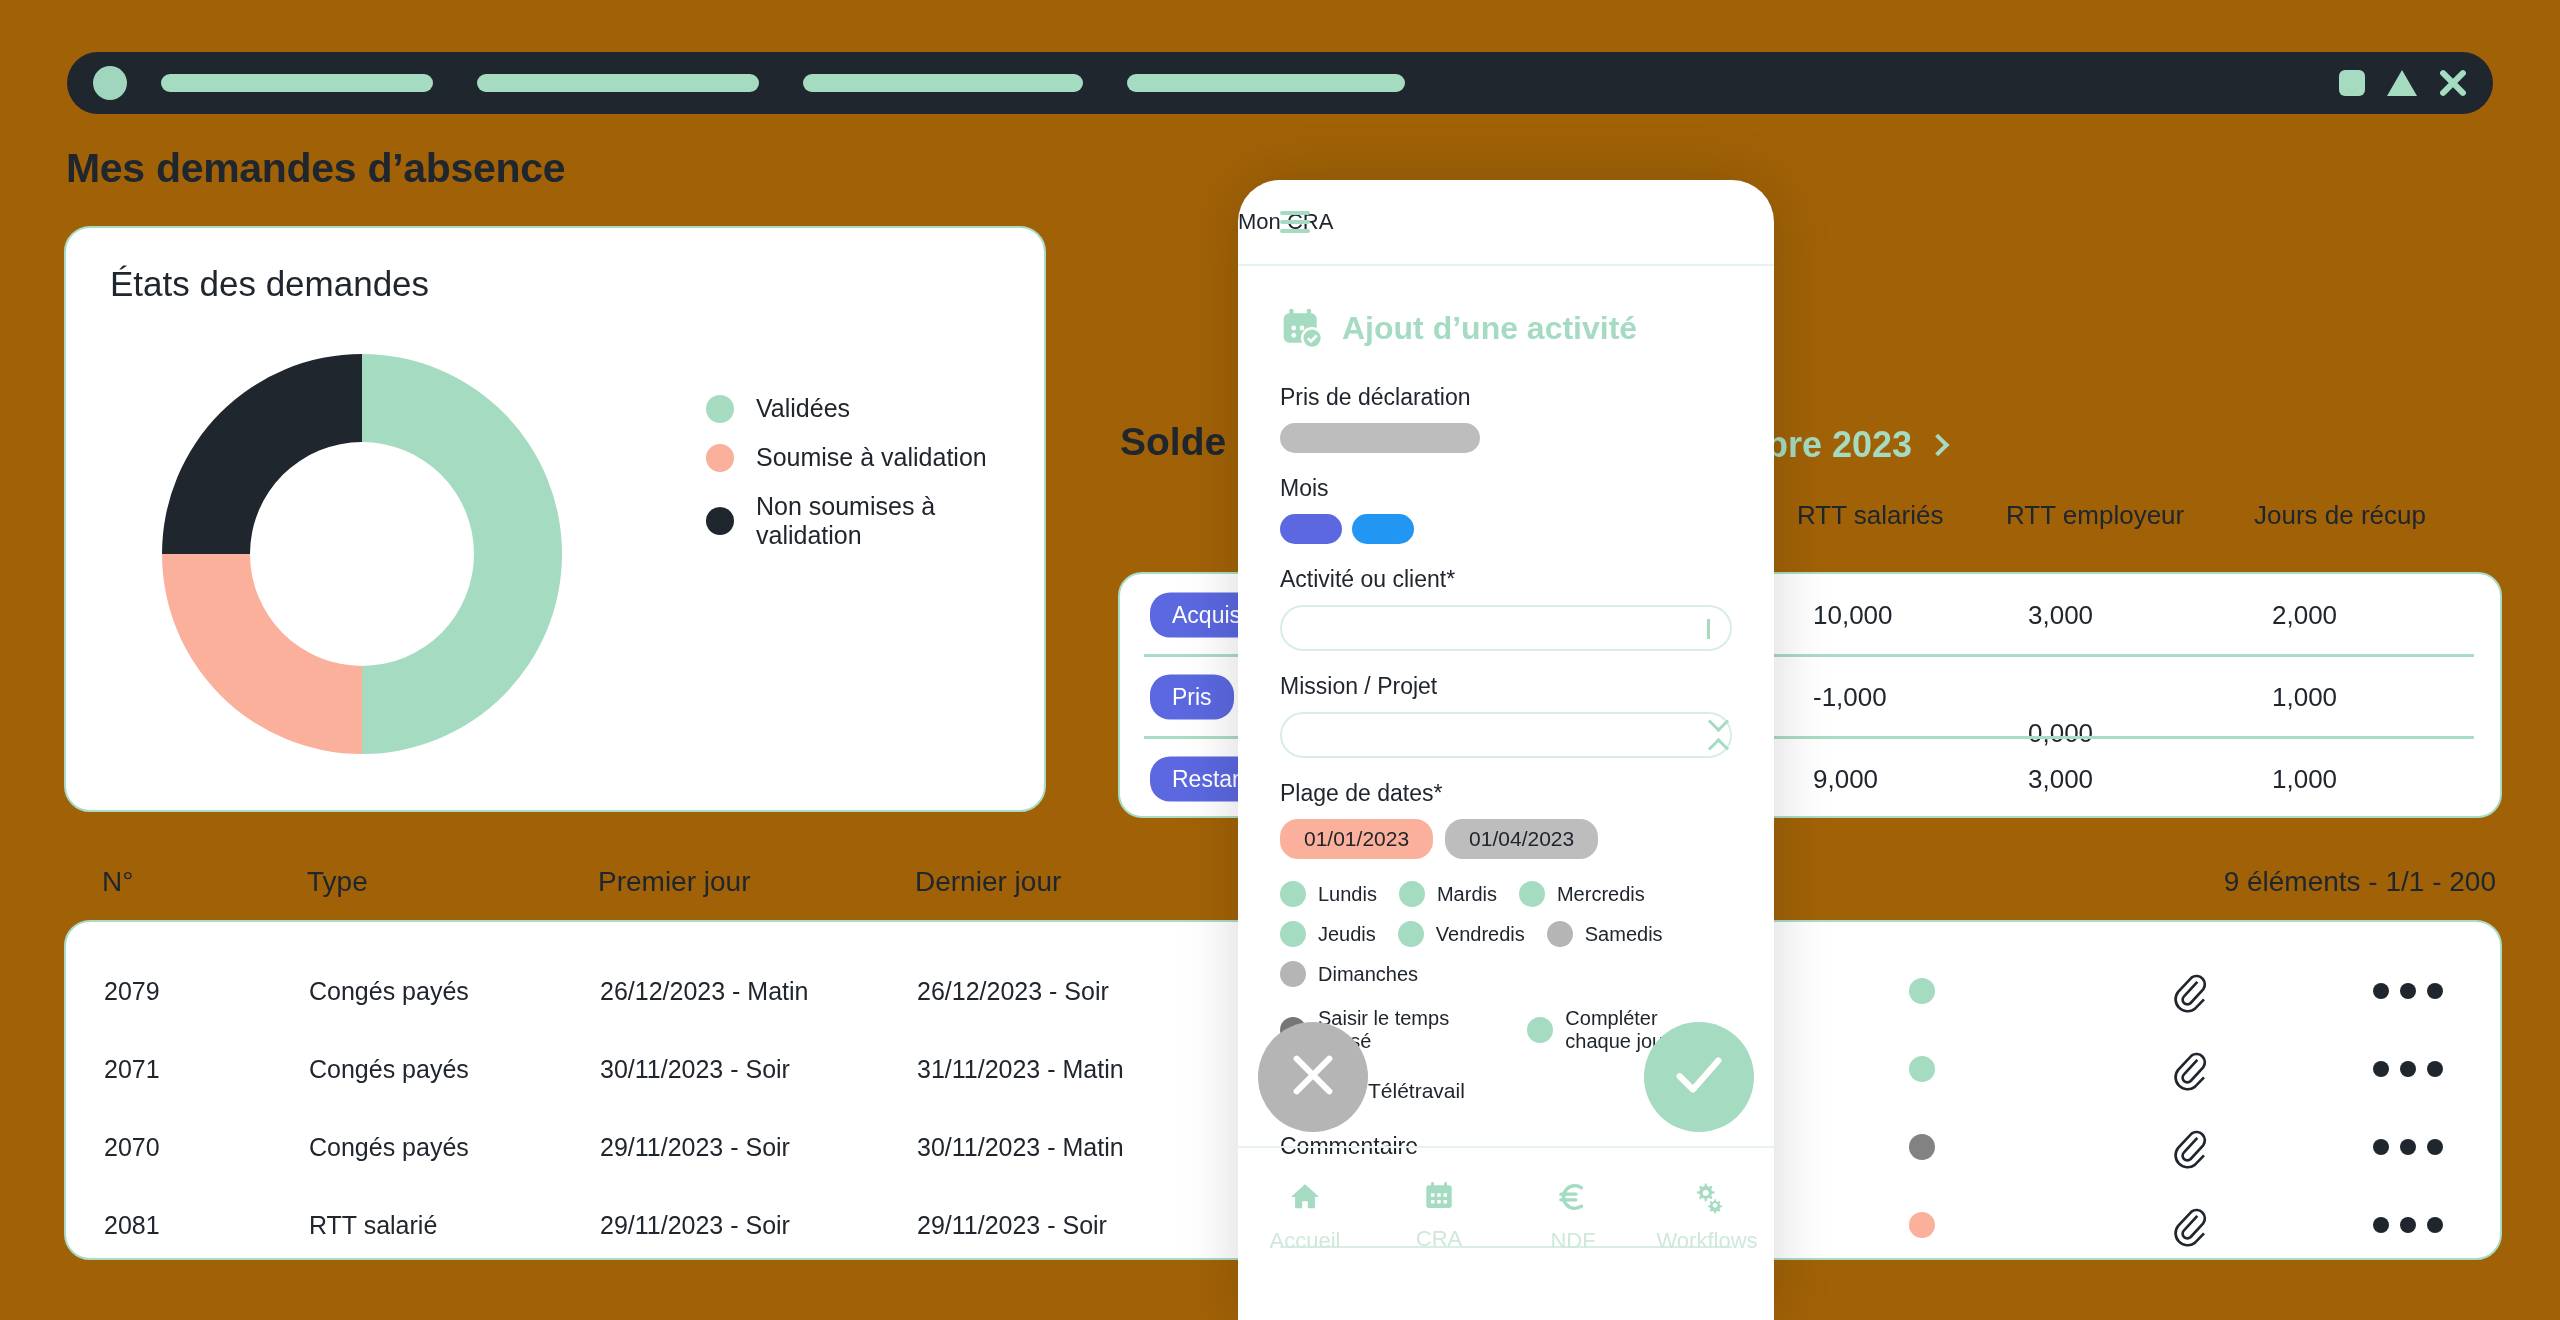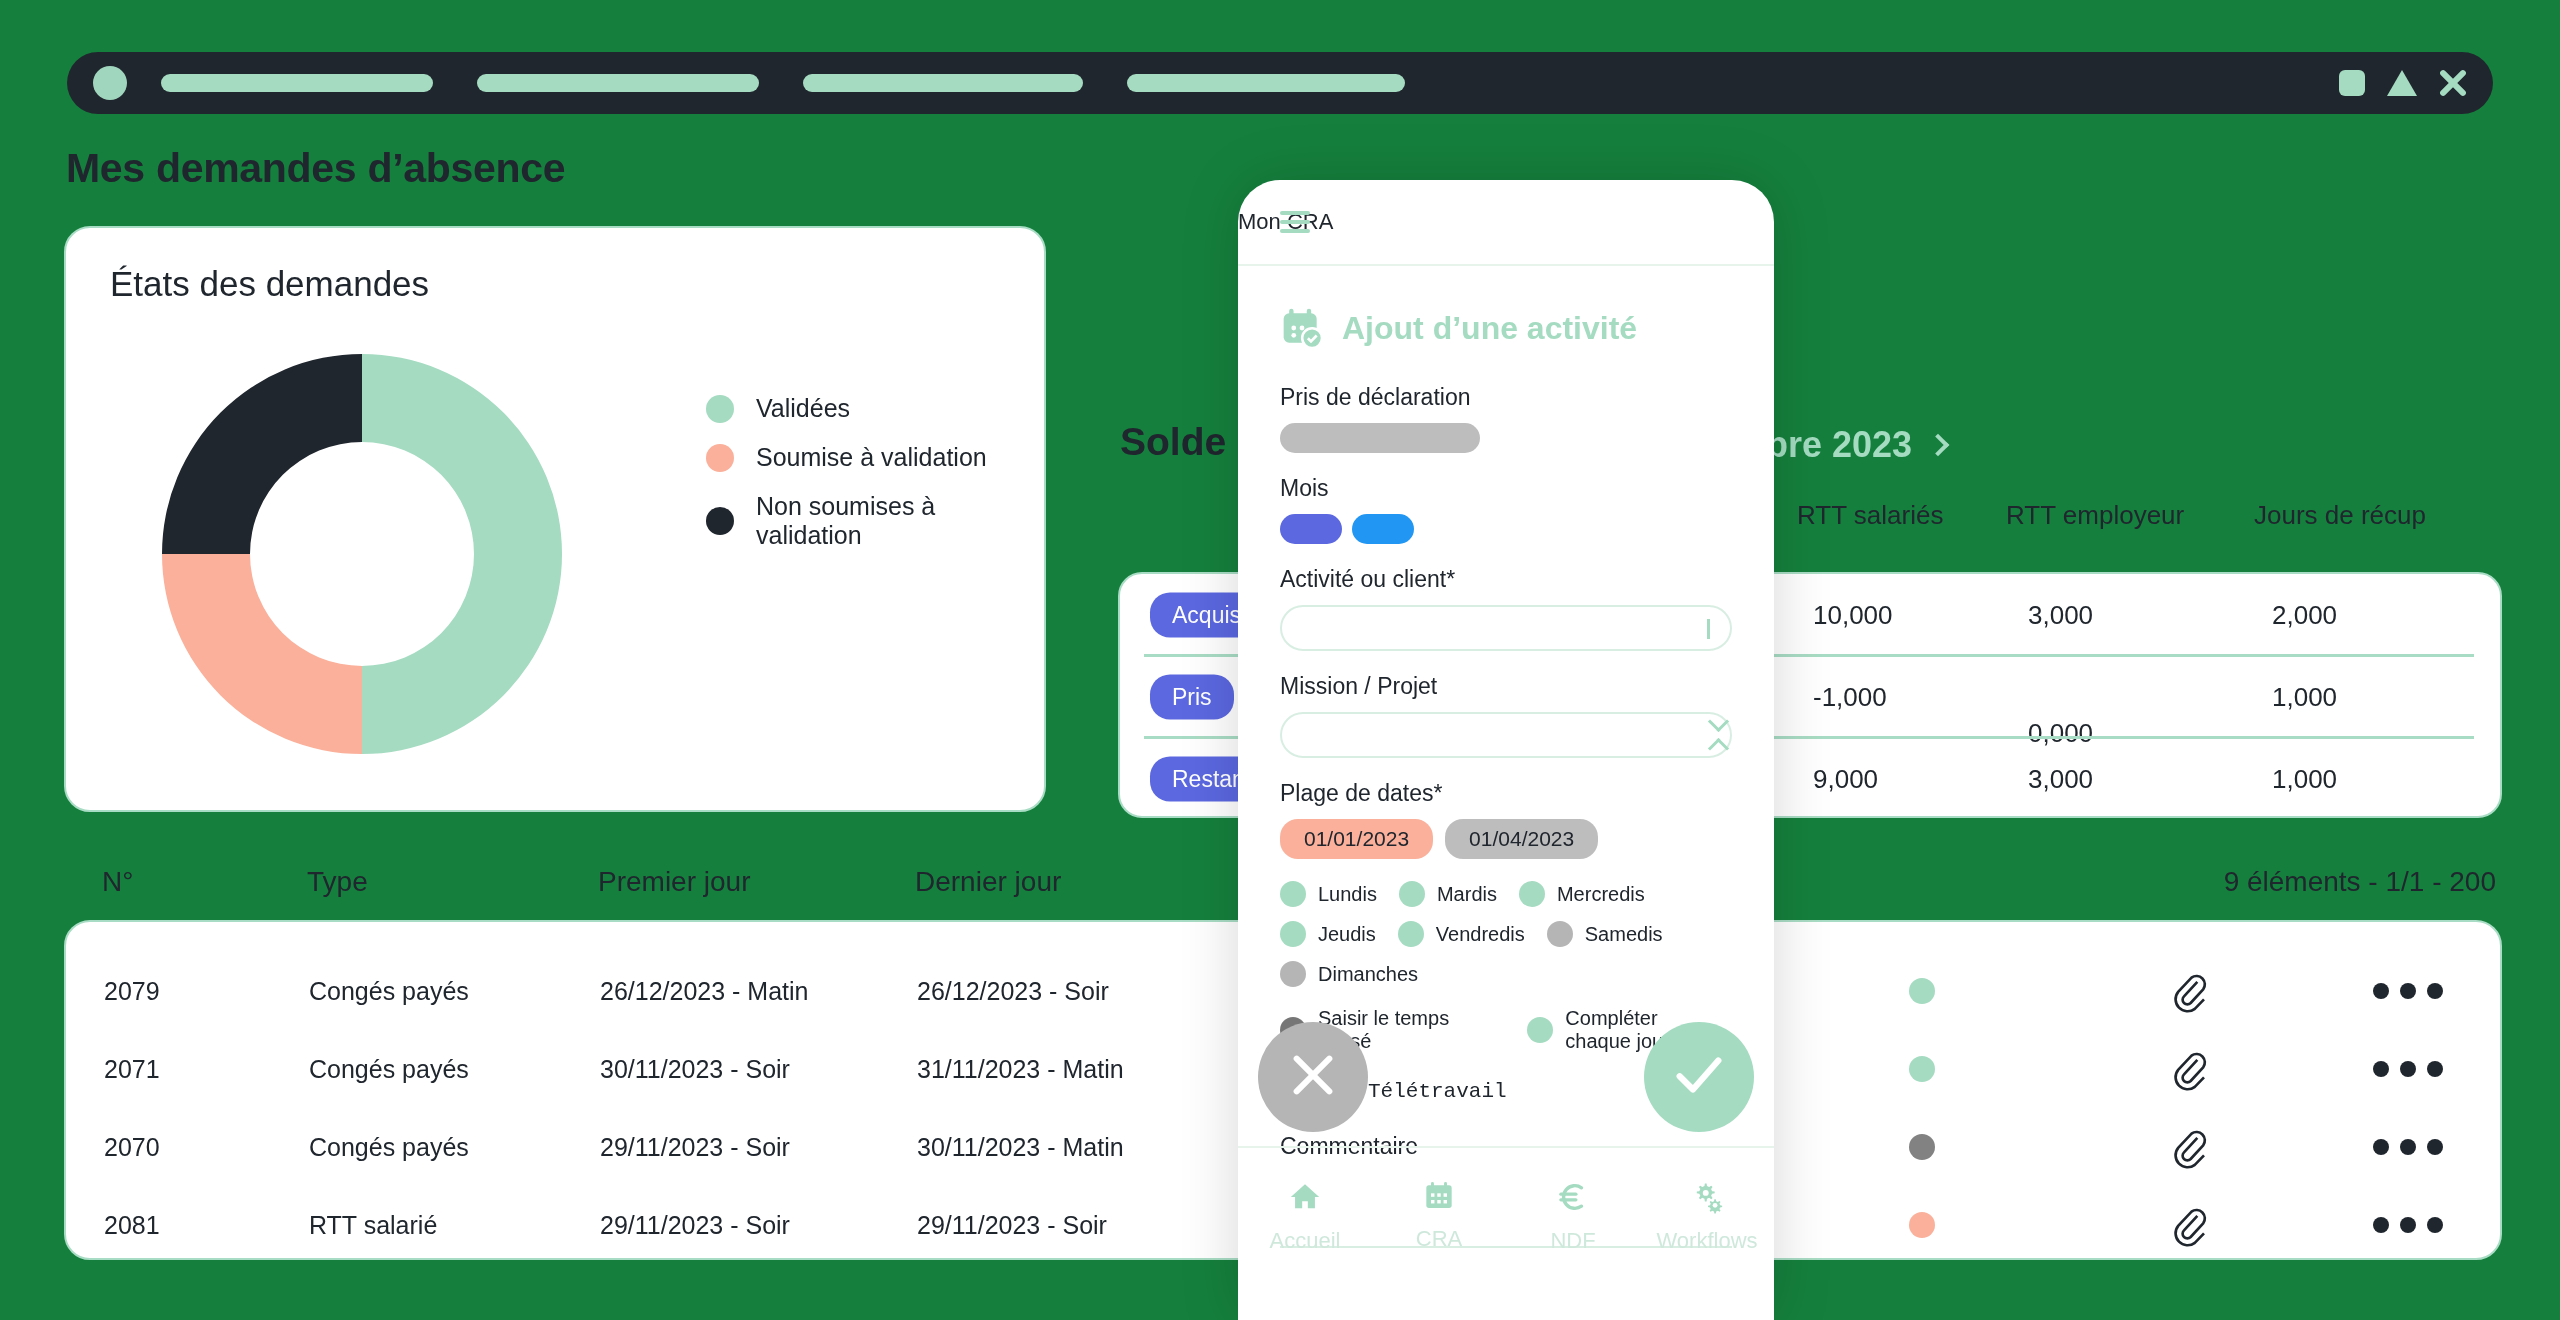--- a/index.html
+++ b/index.html
@@ -2,21 +2,21 @@
 <html><head>
 <meta charset="utf-8">
 <style>
   * { box-sizing: border-box; margin: 0; padding: 0; }
   html, body {
     width: 2560px; height: 1320px;
     background: #ffffff;
     font-family: "Liberation Sans", "DejaVu Sans", sans-serif;
     overflow: hidden;
   }
-  #root { position: relative; width: 2560px; height: 1320px; background: #15803d; }
+  #root { position: relative; width: 2560px; height: 1320px; background: #a16207; }
 
   
   .chrome-bar {
     position: absolute; left: 67px; top: 52px;
     width: 2426px; height: 62px;
     background: #20262e; border-radius: 31px;
     display: flex; align-items: center; padding: 0 26px;
   }
   .chrome-dot { width: 34px; height: 34px; border-radius: 50%; background: #9fd6bd; flex: 0 0 auto; }
   .chrome-tabs { display: flex; align-items: center; gap: 44px; margin-left: 34px; }
@@ -162,21 +162,21 @@
   .day-dot { width: 26px; height: 26px; border-radius: 50%; flex: 0 0 auto; }
   .day-label { font-size: 20px; color: #20262e; }
 
   .mode-row { display: flex; gap: 52px; margin-bottom: 22px; }
   .toggle-row { display: flex; align-items: center; gap: 22px; margin-bottom: 26px; }
   .toggle {
     width: 66px; height: 32px; border-radius: 16px; border: 2px solid #5b68e0;
     background: #fff; position: relative;
   }
   .toggle i { position: absolute; right: -1px; top: -1px; width: 32px; height: 32px; border-radius: 50%; background: #5b68e0; display: block; }
-  .toggle-label { font-size: 21px; color: #20262e; font-family: Liberation Mono, monospace; }
+  .toggle-label { font-size: 21px; color: #20262e; }
   .comment-box { height: 76px; border-bottom: 2px solid #d9eee3; }
 
   .fab-cancel {
     position: absolute; left: 20px; bottom: 188px;
     width: 110px; height: 110px; border-radius: 50%; background: #b5b5b5;
     display: flex; align-items: center; justify-content: center;
   }
   .fab-ok {
     position: absolute; right: 20px; bottom: 188px;
     width: 110px; height: 110px; border-radius: 50%; background: #a4dbc1;

